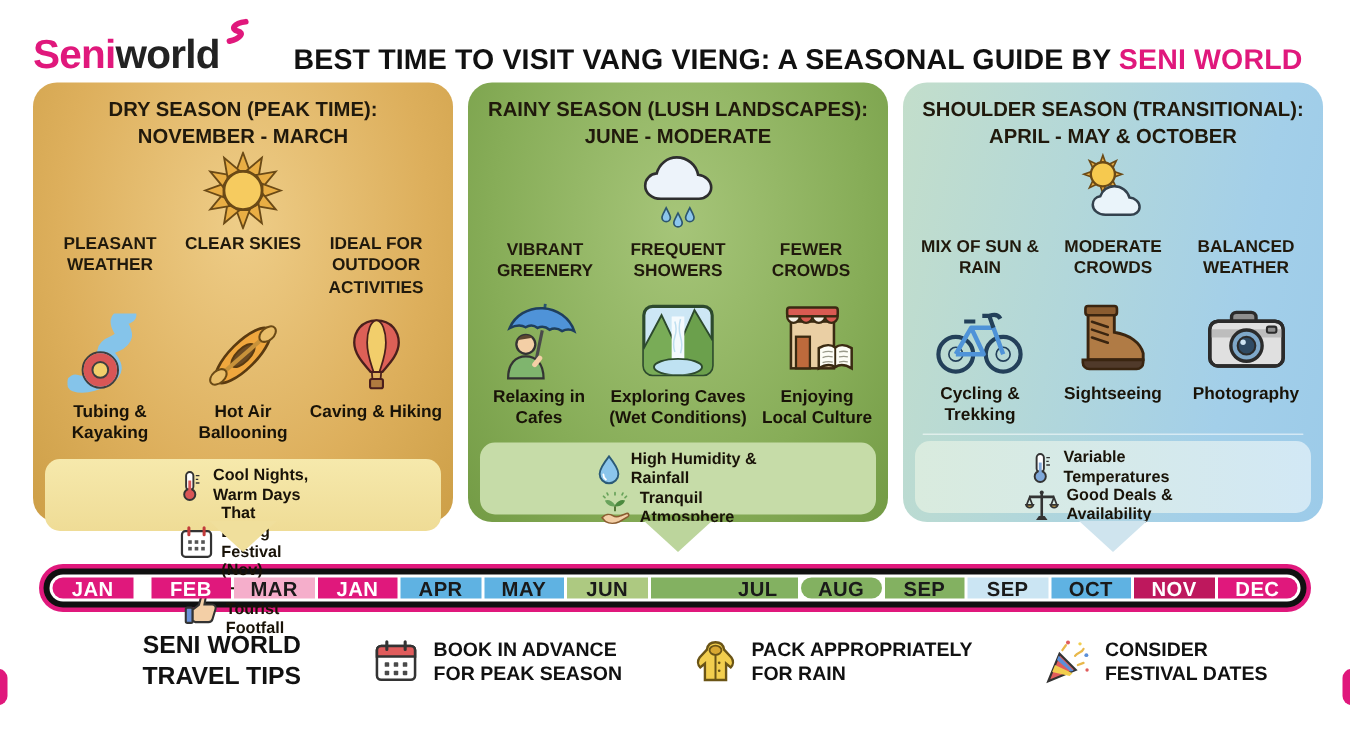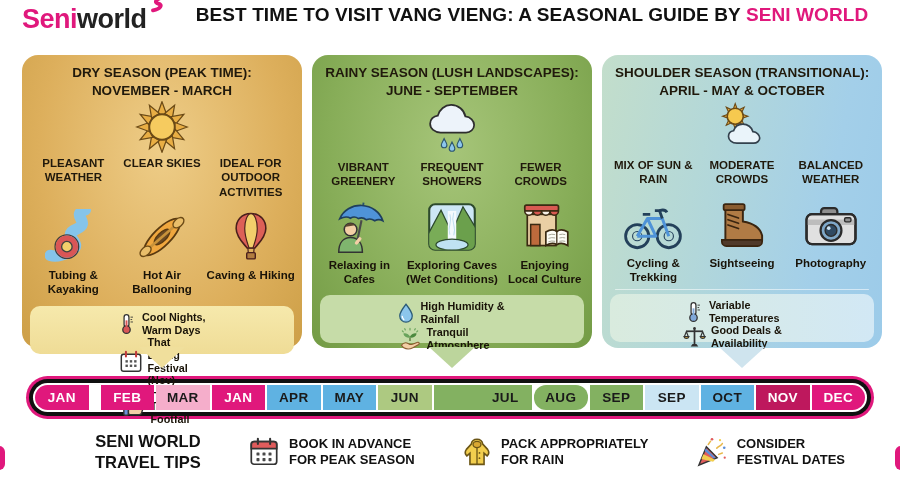--- a/index.html
+++ b/index.html
@@ -2,21 +2,21 @@
 <html><head>
 <meta charset="utf-8">
 <style>
   * { margin:0; padding:0; box-sizing:border-box; }
   html,body { width:900px; height:491px; }
   body {
     font-family:"Liberation Sans", sans-serif;
     background:#ffffff; color:#1e1e1e; overflow:hidden; position:relative;
   }
   
-  .header { height:52px; display:flex; align-items:flex-start; padding:4px 18px 0 22px; gap:8px; }
+  .header { height:52px; display:flex; align-items:flex-end; padding:4px 18px 0 22px; gap:8px; }
   .logo { width:152px; position:relative; font-weight:800; font-size:27px; letter-spacing:-0.5px; white-space:nowrap; }
   .logo .l1 { color:#E0187C; }
   .logo .l2 { color:#222222; }
   .logo .swoosh { position:absolute; top:-9px; right:6px; }
   .title { flex:1; text-align:center; font-size:19px; font-weight:800; color:#111; letter-spacing:.1px; }
   .title .brand { color:#E0187C; }
   
   .cards { display:flex; gap:10px; padding:3px 18px 0 22px; }
   .col { flex:1; display:flex; flex-direction:column; }
   .card { height:293px; border-radius:16px; display:flex; flex-direction:column; padding:9px 7px 6px; }
@@ -40,21 +40,21 @@
   .f-item { display:flex; align-items:center; gap:5px; font-size:10.8px; font-weight:700; line-height:1.18; color:#191308; }
   .fw1 { max-width:66px; } .fw2 { max-width:58px; } .fw3 { max-width:52px; }
   .fw4 { max-width:88px; } .fw5 { max-width:80px; } .fw6 { max-width:92px; } .fw7 { max-width:90px; }
   .tail { align-self:center; width:46px; height:21px; margin-top:-1px; clip-path:polygon(0 0,100% 0,50% 100%); }
   .dry-t { background:#F0DF9C; } .rainy-t { background:#BCD59C; } .shoulder-t { background:#CFE4EE; }
   
   .bar-outer { margin:8px 26px 0; background:#E0187C; border-radius:22px; padding:3px; }
   .bar-black { background:#101010; border-radius:19px; padding:4px; }
   .bar-white { background:#ffffff; border-radius:15px; padding:2px; }
   .bar-months { display:flex; gap:2px; }
-  .month { flex:1; height:25px; display:flex; align-items:center; justify-content:center;
+  .month { flex:1; height:14px; display:flex; align-items:center; justify-content:center;
            font-weight:800; font-size:13.5px; letter-spacing:.3px; }
   .month:first-child { border-radius:13px 0 0 13px; }
   .month:last-child { border-radius:0 13px 13px 0; }
   
   .tips { display:flex; align-items:center; padding:12px 55px 0 95px; justify-content:space-between; }
   .tips-heading { font-size:16.5px; font-weight:800; line-height:1.25; color:#111; text-align:center; }
   .tip { display:flex; align-items:center; gap:9px; }
   .tip-text { font-size:13px; font-weight:800; line-height:1.22; color:#111; }
   .edge-mark { position:absolute; width:10px; height:24px; background:#E0187C; }
   .edge-left { left:-5px; top:446px; border-radius:0 6px 6px 0; }
@@ -195,21 +195,21 @@
         </div>
       </div>
     </section>
     <div class="tail dry-t"></div>
   </div>
 
   <div class="col">
     <section class="card rainy">
       <h2 class="card-title">
         <span>RAINY SEASON (LUSH LANDSCAPES):</span><br>
-        <span>JUNE - SEPTEMBER</span>
+        <span>JUNE - MODERATE</span>
       </h2>
       <div class="weather">
         <svg viewBox="0 0 64 64" width="58" height="56">
           <defs>
               <path id="drop-a" d="M0 0 C-1.6 3.2 -3.2 5.6 -3.2 7.2 A3.2 3.2 0 0 0 3.2 7.2 C3.2 5.6 1.6 3.2 0 0 Z"></path>
             </defs>
           <path d="M19 36 C12 36 7 31.5 7 26 C7 21 10.8 17.2 15.8 16.7 C17.6 9.6 23.8 4.5 31 4.5 C39.2 4.5 45.9 10.2 47.3 17.7 C53 18.3 57.3 22.6 57.3 27.5 C57.3 32.3 53 36 48 36 Z" fill="#EDF3FA" stroke="#2e2e2e" stroke-width="2"></path>
           <g fill="#8CC6EC" stroke="#2d566f" stroke-width="1.3">
             <use href="#drop-a" transform="translate(23,43)"></use>
             <use href="#drop-a" transform="translate(32,47)"></use>

